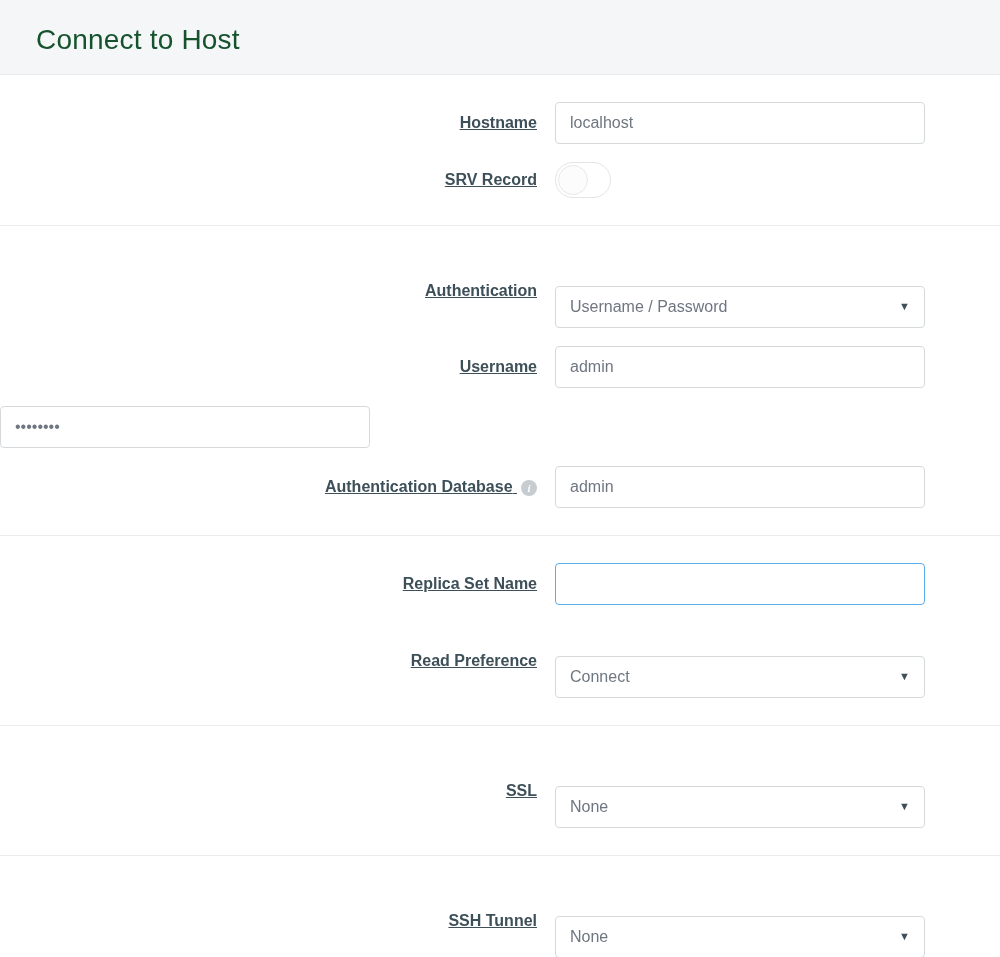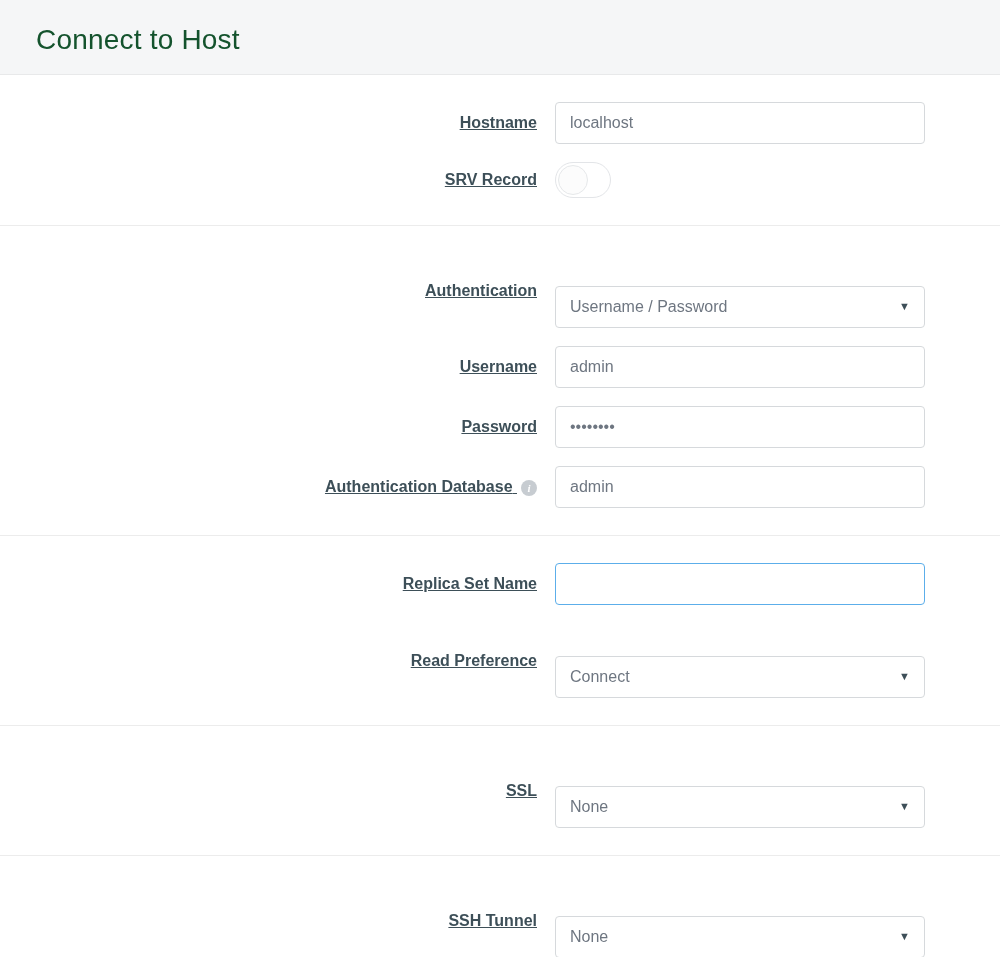--- a/index.html
+++ b/index.html
@@ -147,21 +147,20 @@
   </div>
 
   <div class="form-row">
     <div class="form-label">Username</div>
     <div class="form-control-wrap">
       <input class="form-input" type="text" value="admin" style="">
     </div>
   </div>
 
   <div class="form-row">
-    <div class="form-label">Password</div>
     <div class="form-control-wrap">
       <input class="form-input" type="text" value="••••••••" style="">
     </div>
   </div>
 
   <div class="form-row">
     <div class="form-label">
       <span>Authentication Database</span>
       <span class="info-icon">i</span>
     </div>

